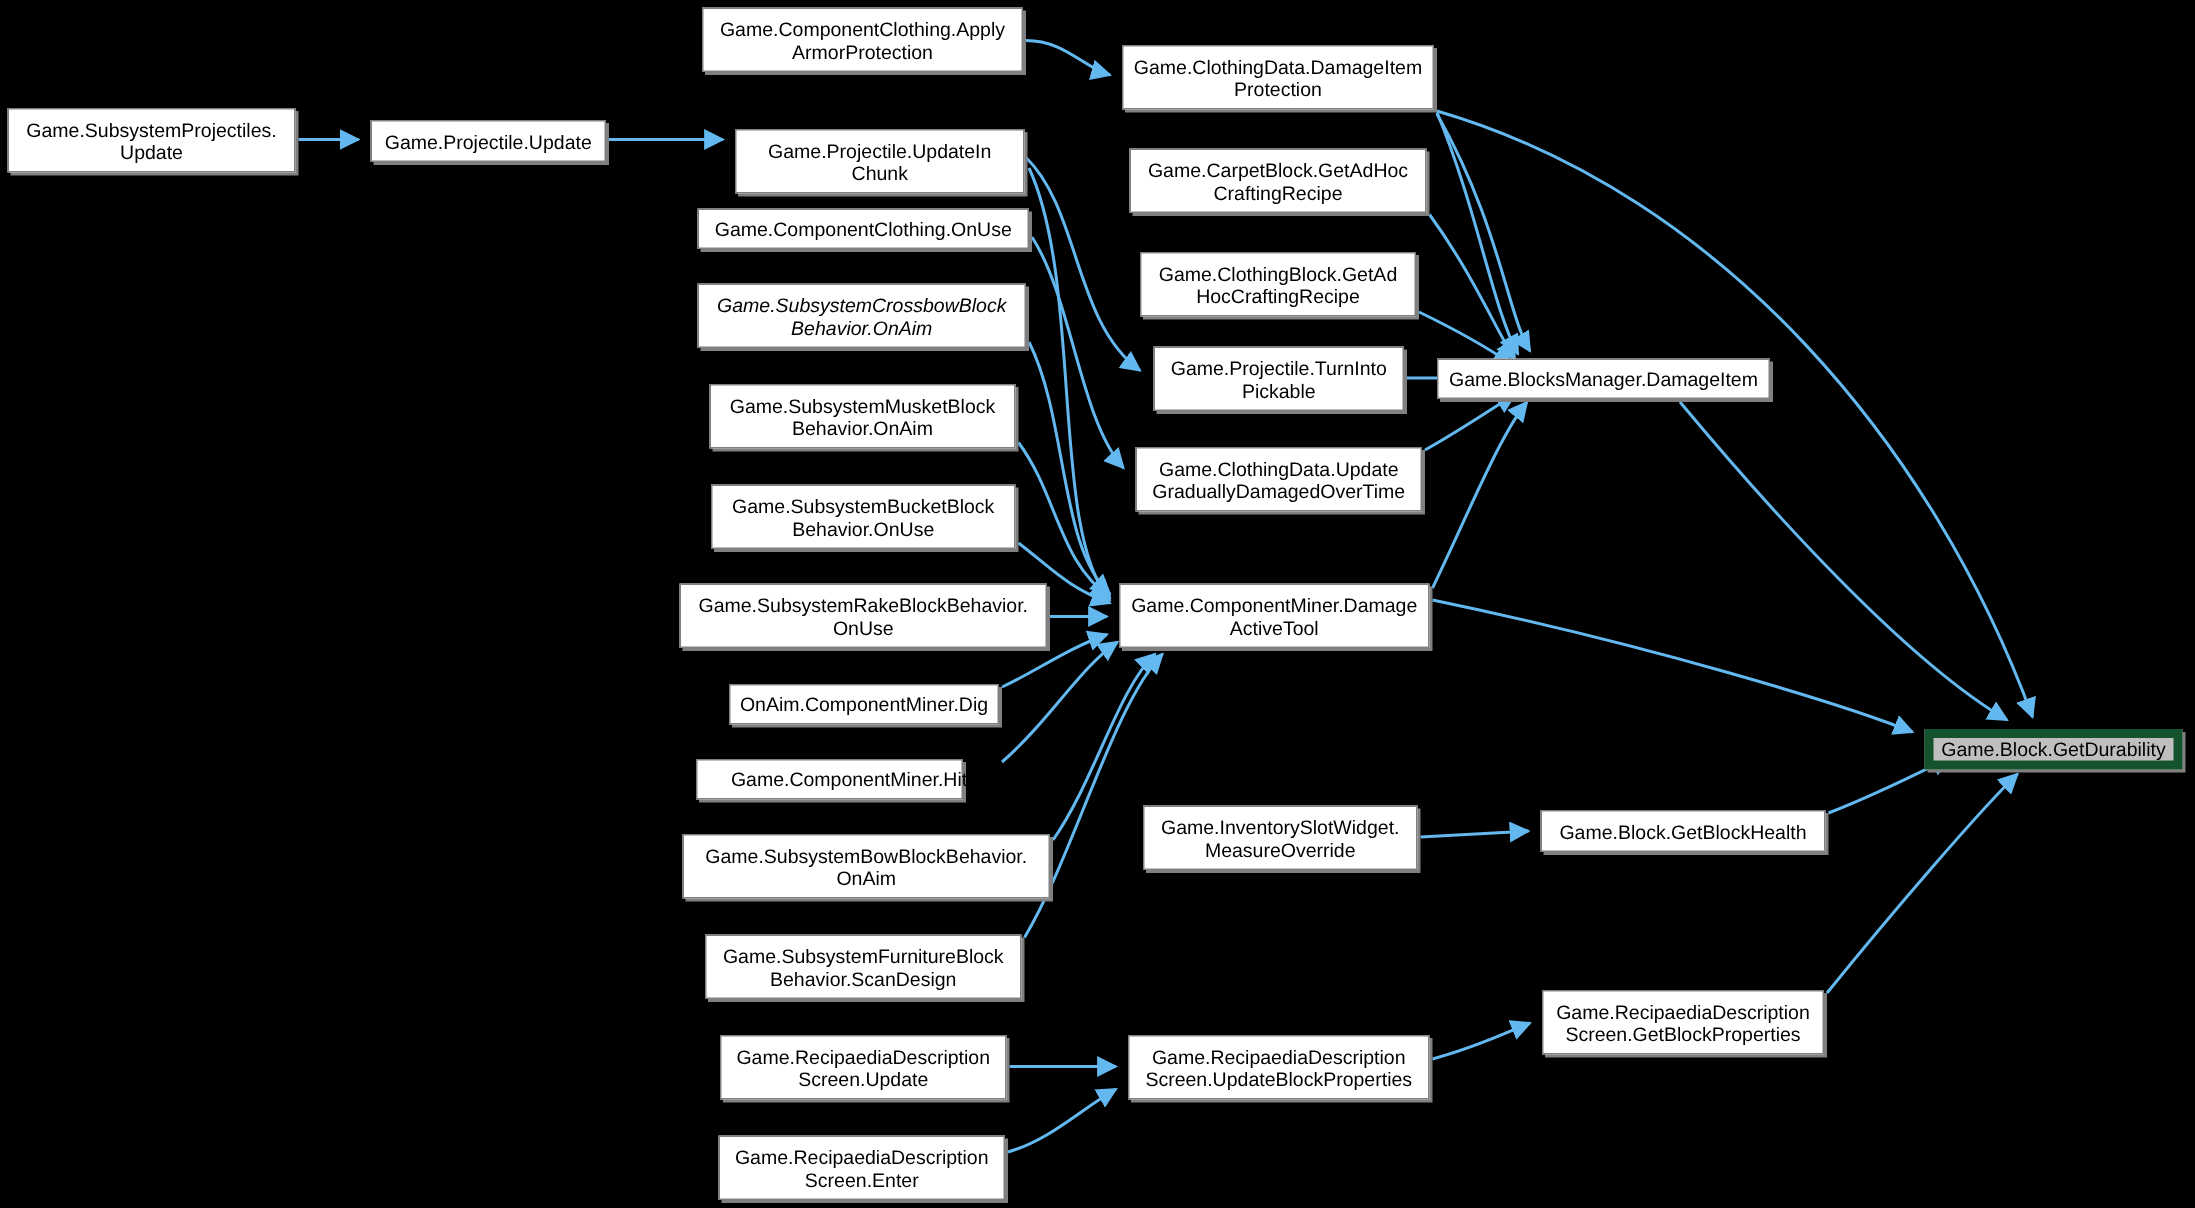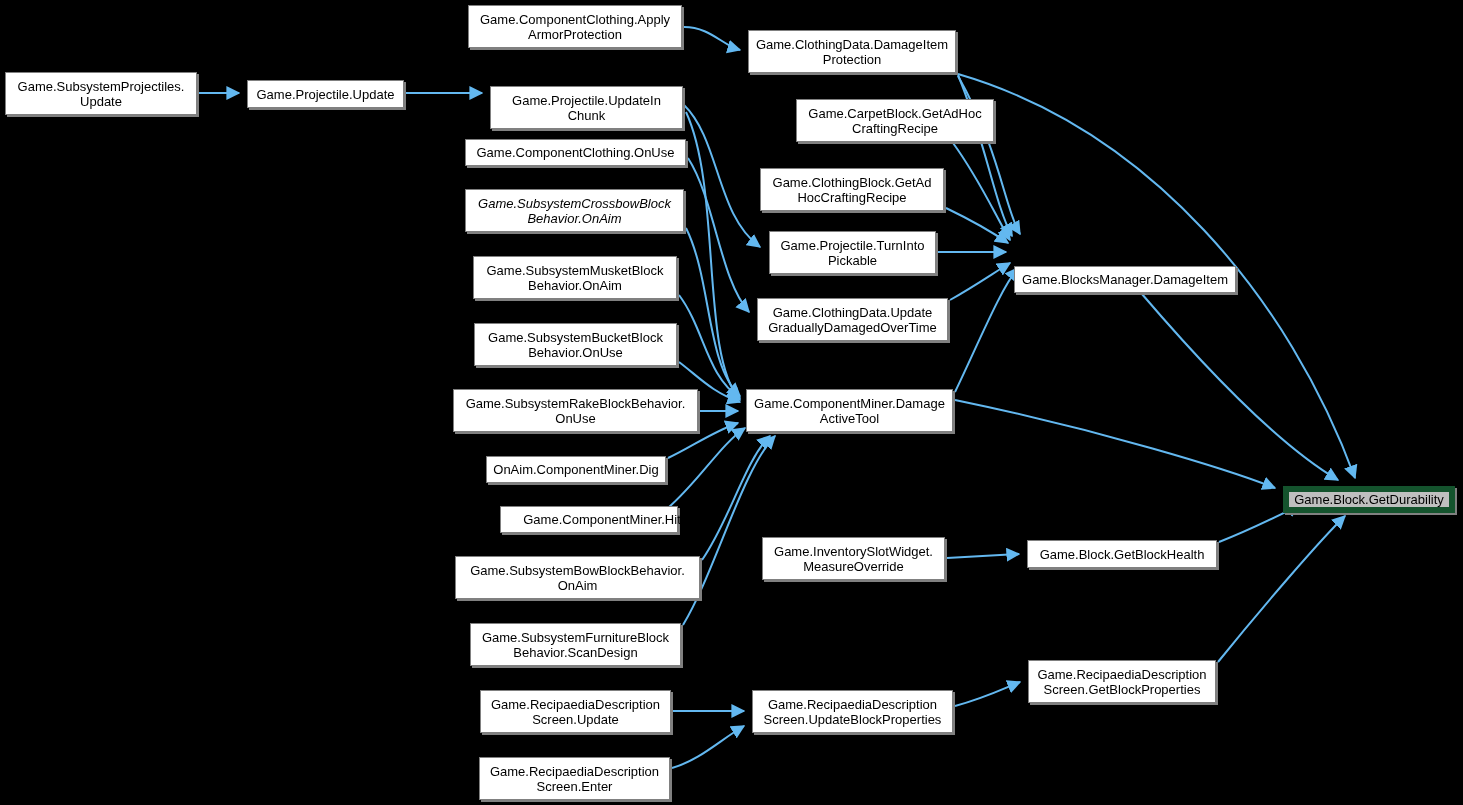--- a/index.html
+++ b/index.html
@@ -88,44 +88,44 @@
       <div class="node" style="left: 465px; top: 139px; width: 221px; height: 27px;">Game.ComponentClothing.OnUse</div>
       <div class="node" style="left: 465px; top: 189px; width: 219px; height: 43px; font-style: italic;">Game.SubsystemCrossbowBlock
 Behavior.OnAim</div>
       <div class="node" style="left: 473px; top: 256px; width: 204px; height: 43px;">Game.SubsystemMusketBlock
 Behavior.OnAim</div>
       <div class="node" style="left: 474px; top: 323px; width: 203px; height: 43px;">Game.SubsystemBucketBlock
 Behavior.OnUse</div>
       <div class="node" style="left: 453px; top: 389px; width: 245px; height: 43px;">Game.SubsystemRakeBlockBehavior.
 OnUse</div>
       <div class="node" style="left: 486px; top: 456px; width: 180px; height: 27px;">OnAim.ComponentMiner.Dig</div>
-      <div class="node" style="left: 500px; top: 506px; width: 178px; height: 27px; padding-left: 29px;">Game.ComponentMiner.Hit</div>
+      <div class="node" style="left: 464px; top: 506px; width: 178px; height: 27px; padding-left: 29px;">Game.ComponentMiner.Hit</div>
       <div class="node" style="left: 455px; top: 556px; width: 245px; height: 43px;">Game.SubsystemBowBlockBehavior.
 OnAim</div>
       <div class="node" style="left: 470px; top: 623px; width: 211px; height: 43px;">Game.SubsystemFurnitureBlock
 Behavior.ScanDesign</div>
       <div class="node" style="left: 480px; top: 690px; width: 191px; height: 43px;">Game.RecipaediaDescription
 Screen.Update</div>
       <div class="node" style="left: 479px; top: 757px; width: 191px; height: 43px;">Game.RecipaediaDescription
 Screen.Enter</div>
       <div class="node" style="left: 748px; top: 30px; width: 208px; height: 43px;">Game.ClothingData.DamageItem
 Protection</div>
-      <div class="node" style="left: 753px; top: 99px; width: 198px; height: 43px; margin-left: 43px;">Game.CarpetBlock.GetAdHoc
+      <div class="node" style="left: 753px; top: 99px; width: 198px; height: 43px;">Game.CarpetBlock.GetAdHoc
 CraftingRecipe</div>
       <div class="node" style="left: 760px; top: 168px; width: 184px; height: 43px;">Game.ClothingBlock.GetAd
 HocCraftingRecipe</div>
       <div class="node" style="left: 769px; top: 231px; width: 167px; height: 43px;">Game.Projectile.TurnInto
 Pickable</div>
       <div class="node" style="left: 757px; top: 298px; width: 191px; height: 43px;">Game.ClothingData.Update
 GraduallyDamagedOverTime</div>
       <div class="node" style="left: 746px; top: 389px; width: 207px; height: 43px;">Game.ComponentMiner.Damage
 ActiveTool</div>
       <div class="node" style="left: 762px; top: 537px; width: 183px; height: 43px;">Game.InventorySlotWidget.
 MeasureOverride</div>
       <div class="node" style="left: 752px; top: 690px; width: 201px; height: 43px;">Game.RecipaediaDescription
 Screen.UpdateBlockProperties</div>
-      <div class="node" style="left: 1014px; top: 239px; width: 222px; height: 27px; margin-top: 27px;">Game.BlocksManager.DamageItem</div>
+      <div class="node" style="left: 958px; top: 239px; width: 222px; height: 27px;">Game.BlocksManager.DamageItem</div>
       <div class="node" style="left: 1027px; top: 540px; width: 190px; height: 28px;">Game.Block.GetBlockHealth</div>
       <div class="node" style="left: 1028px; top: 660px; width: 188px; height: 43px;">Game.RecipaediaDescription
 Screen.GetBlockProperties</div>
       <div class="node highlight" style="left: 1283px; top: 486px; width: 172px; height: 27px;">Game.Block.GetDurability</div>
     </div>
 </div>
 
 </body></html>

